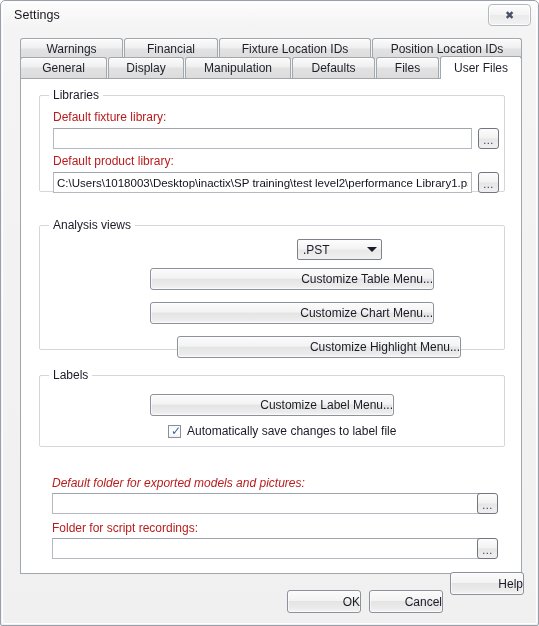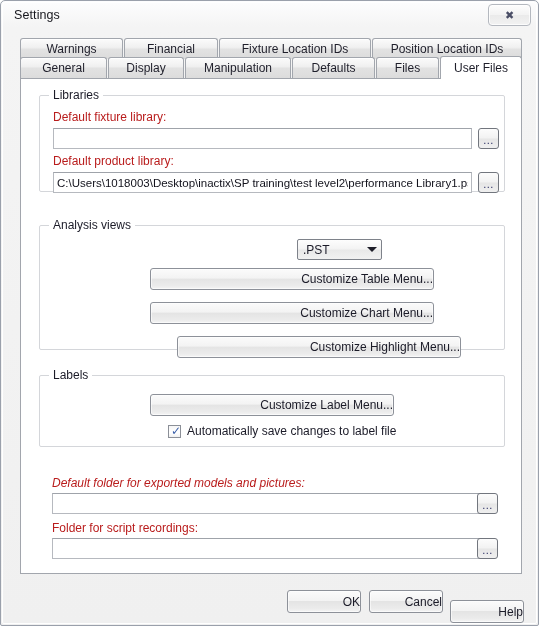--- a/index.html
+++ b/index.html
@@ -387,18 +387,18 @@
     </div>
   </div>
 
   <div class="footer-buttons">
     <div class="pushbutton" style="left:286px; top:589px;">
       <span>OK</span>
     </div>
     <div class="pushbutton" style="left:368px; top:589px;">
       <span>Cancel</span>
     </div>
-    <div class="pushbutton" style="left:449px; top:571px;margin-top:28px;">
+    <div class="pushbutton" style="left:449px; top:571px;">
       <span>Help</span>
     </div>
   </div>
 
 </div>
 
 </body></html>

